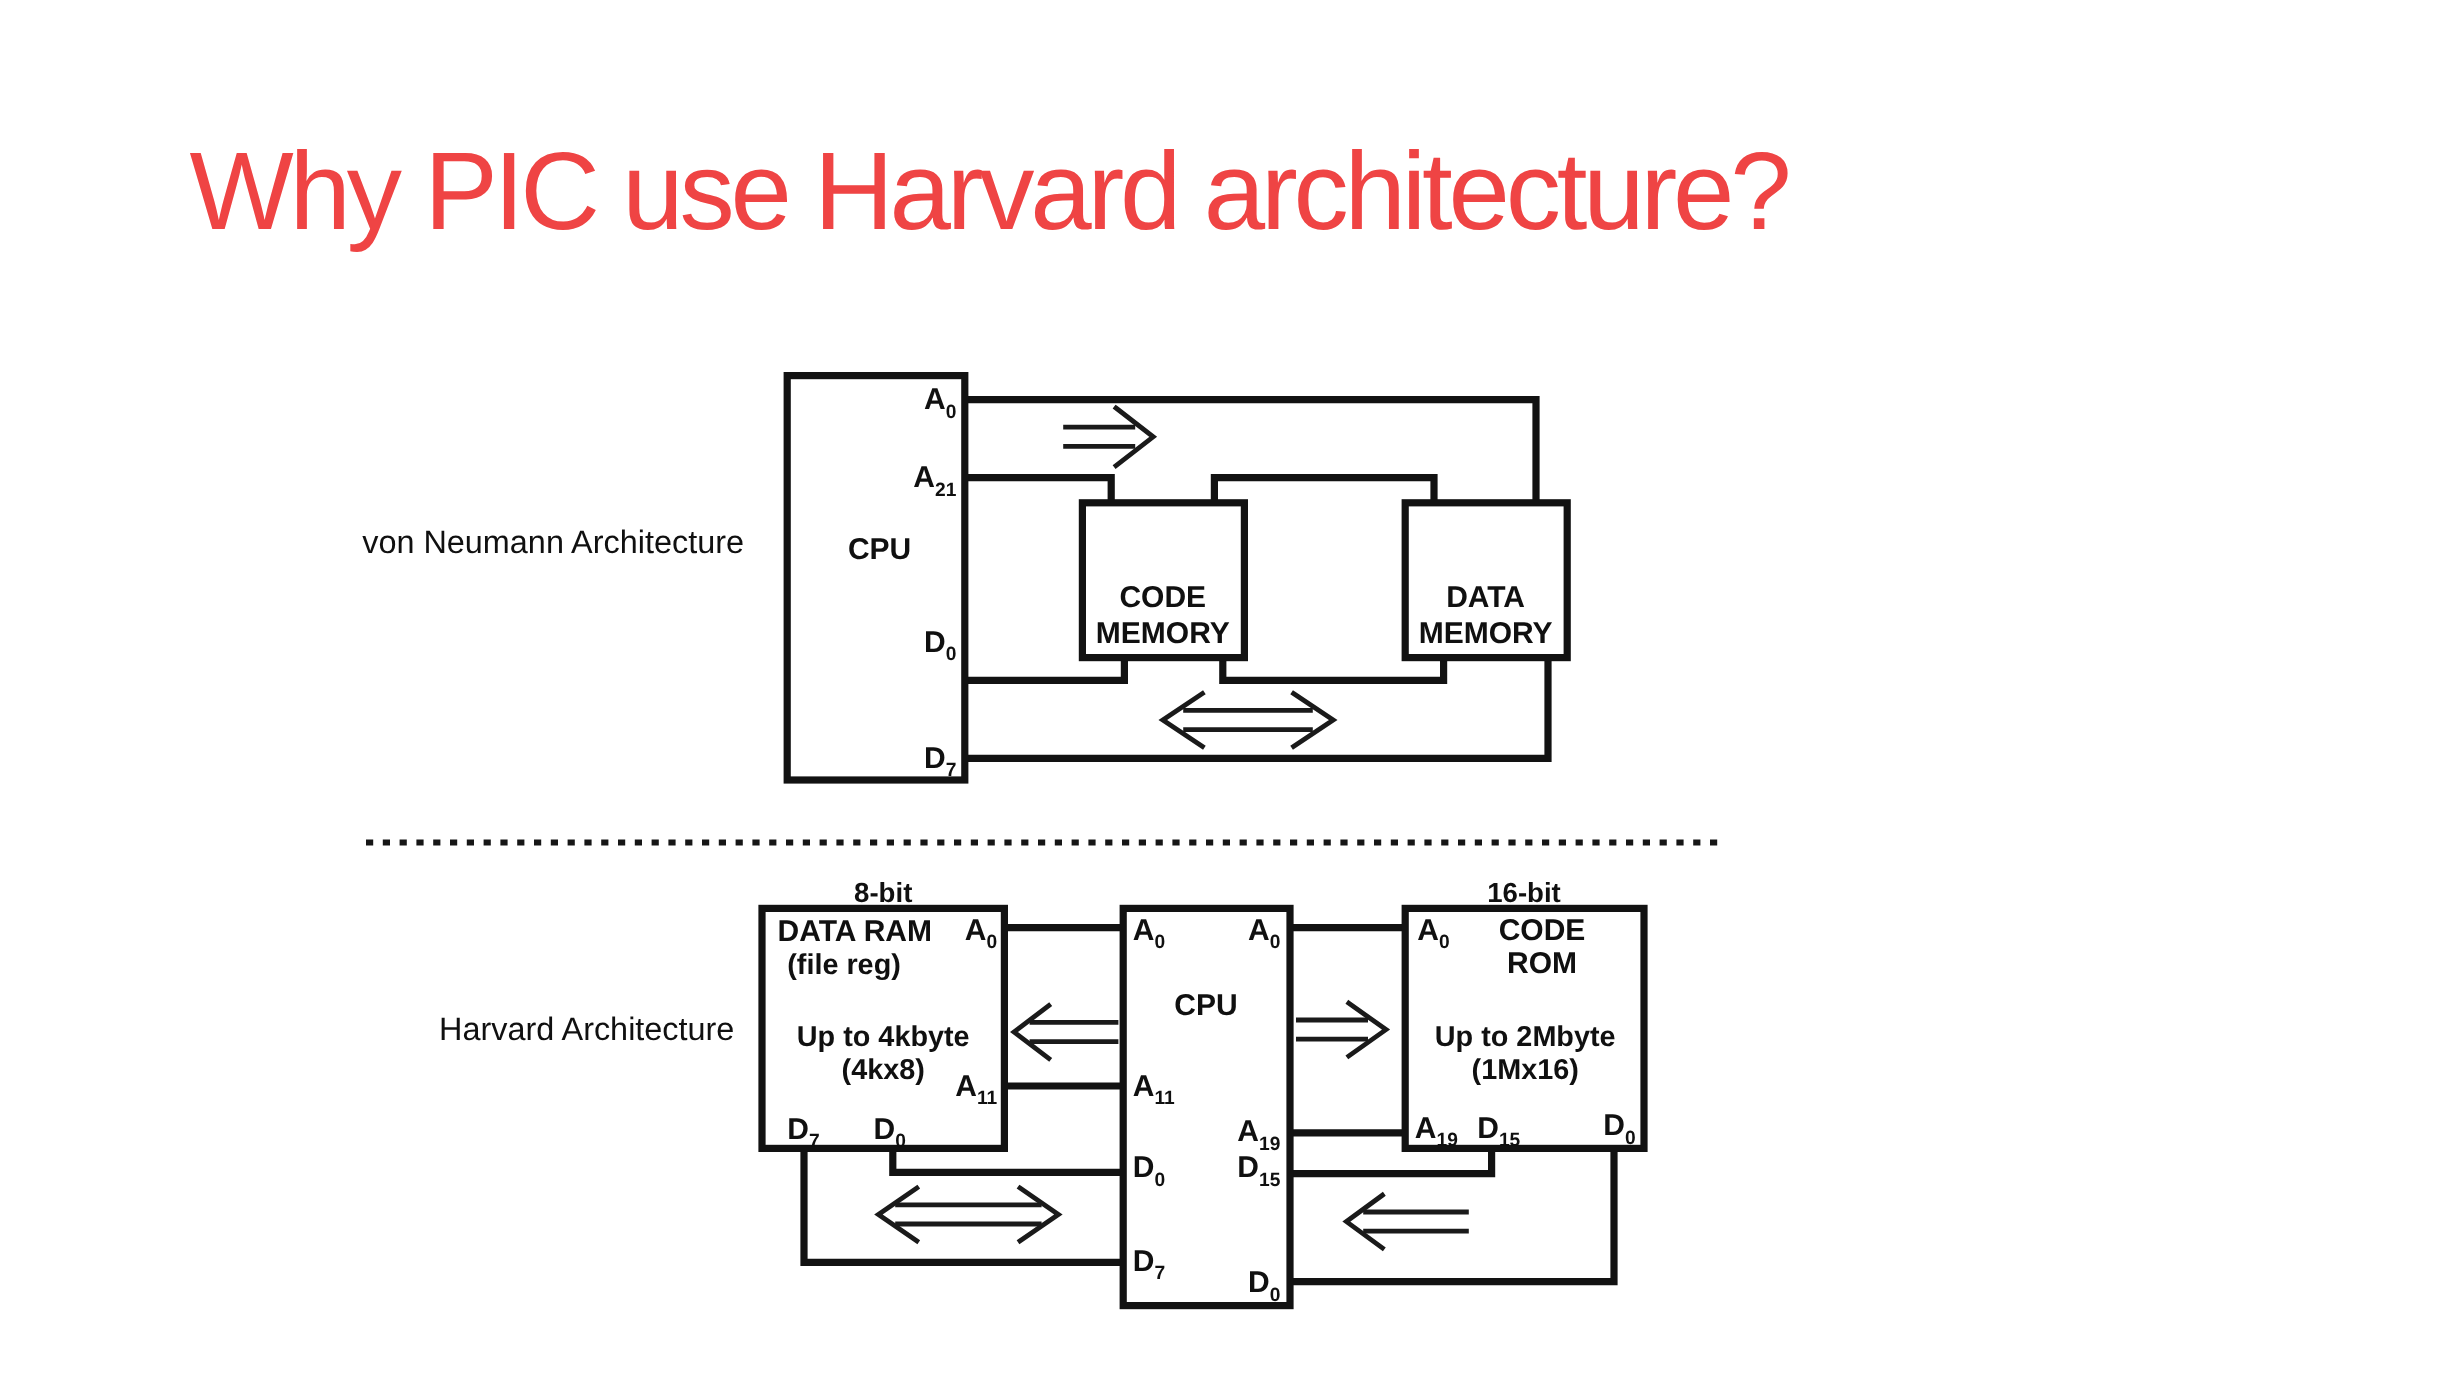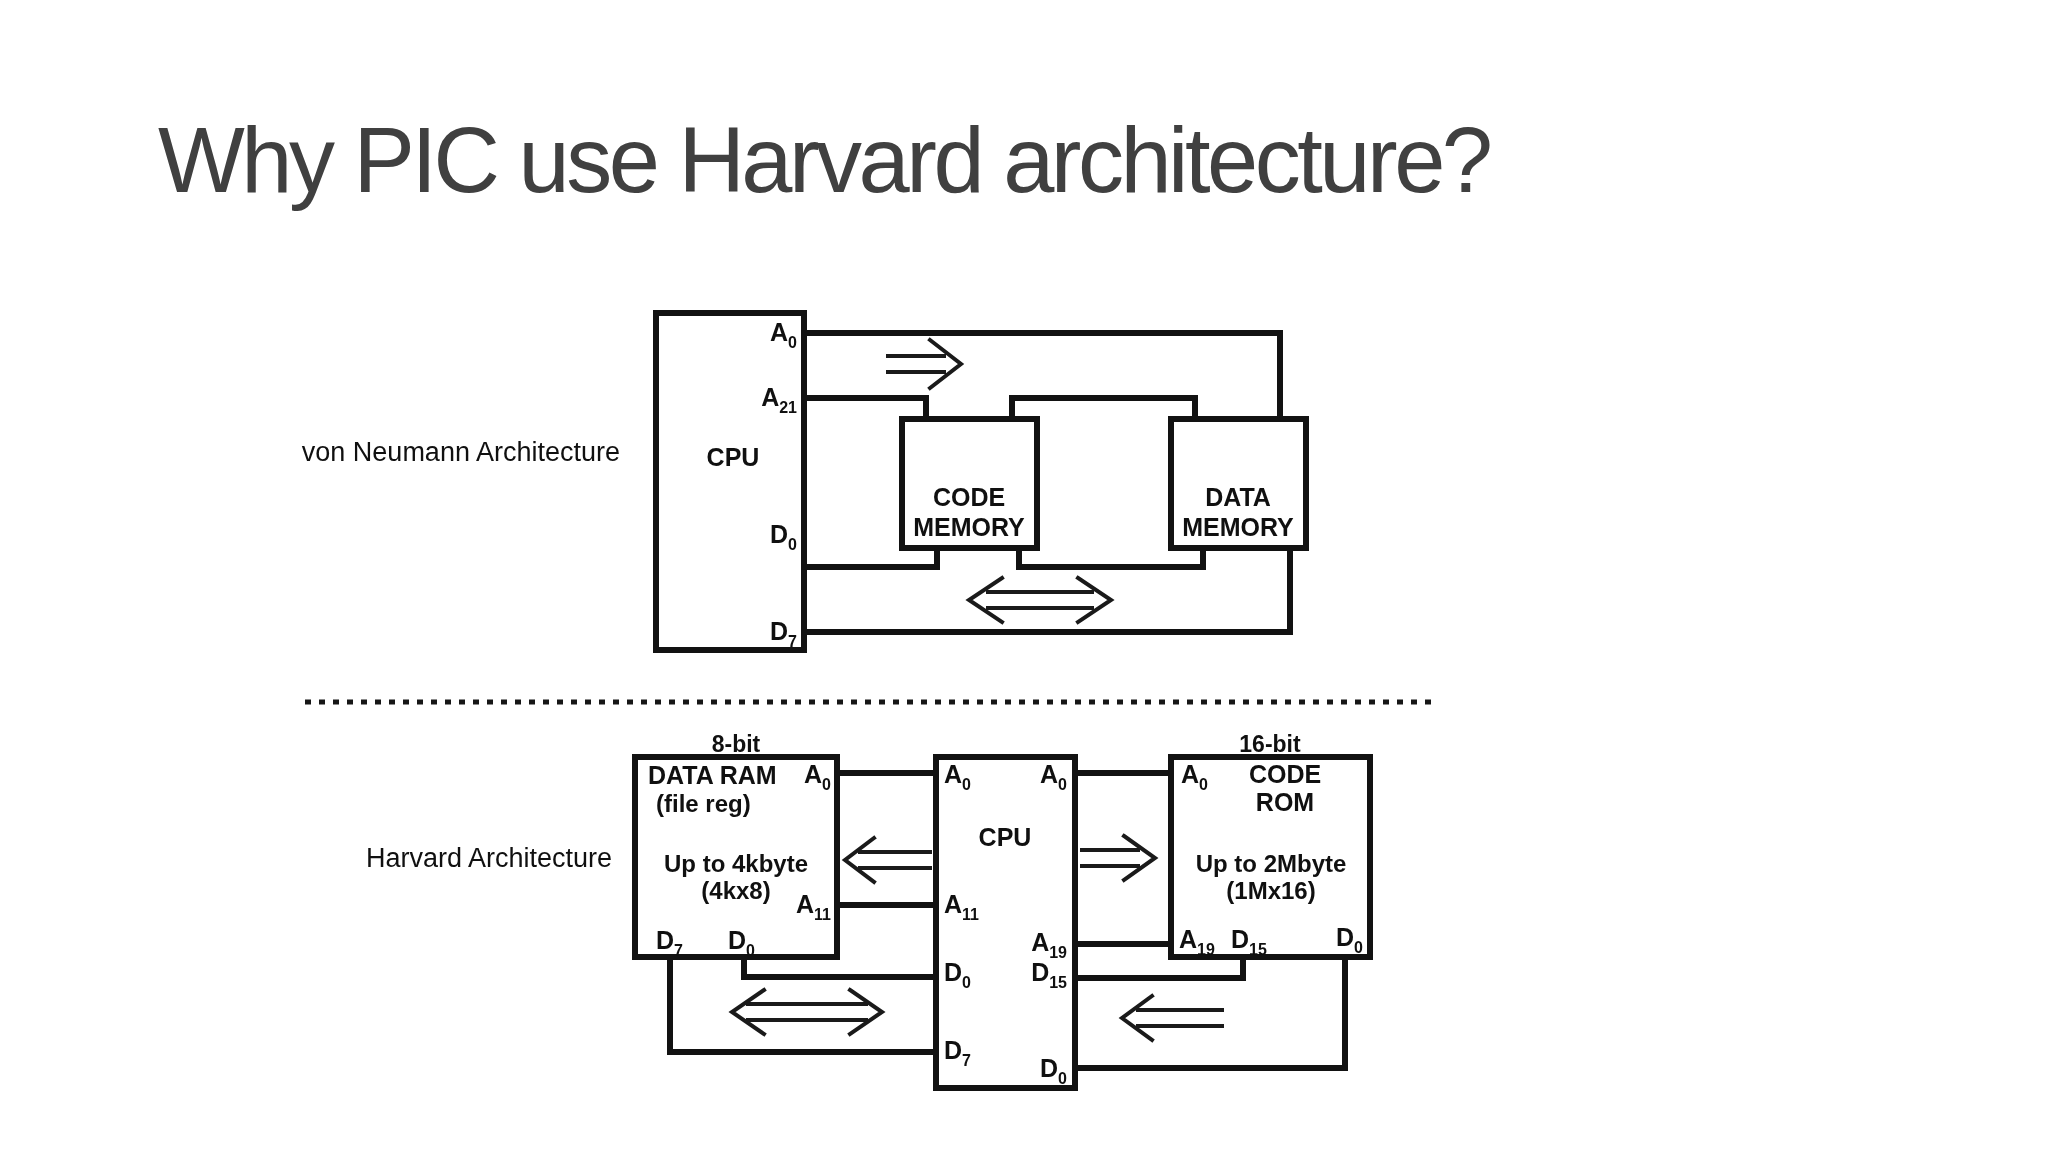--- a/index.html
+++ b/index.html
@@ -14,21 +14,21 @@
   .slide-title {
     position: absolute;
     left: 158px;
     top: 108px;
     margin: 0;
     font-family: "Liberation Sans", sans-serif;
     font-size: 92px;
     font-weight: 300;
     letter-spacing: -3.5px;
     line-height: 1.15;
-    color: #404040;
+    color: #ef4444;
     white-space: nowrap;
   }
   svg.diagram-canvas { position: absolute; inset: 0; }
 
   
   .box        { fill: #ffffff; stroke: #121212; stroke-width: 6; }
   .bus        { fill: none; stroke: #121212; stroke-width: 6; stroke-linecap: square; }
   .arrow      { fill: none; stroke: #1a1a1a; stroke-width: 4; stroke-linecap: square; stroke-linejoin: miter; }
   .dashed-sep { fill: none; stroke: #161616; stroke-width: 5; stroke-dasharray: 6 8; }
 

